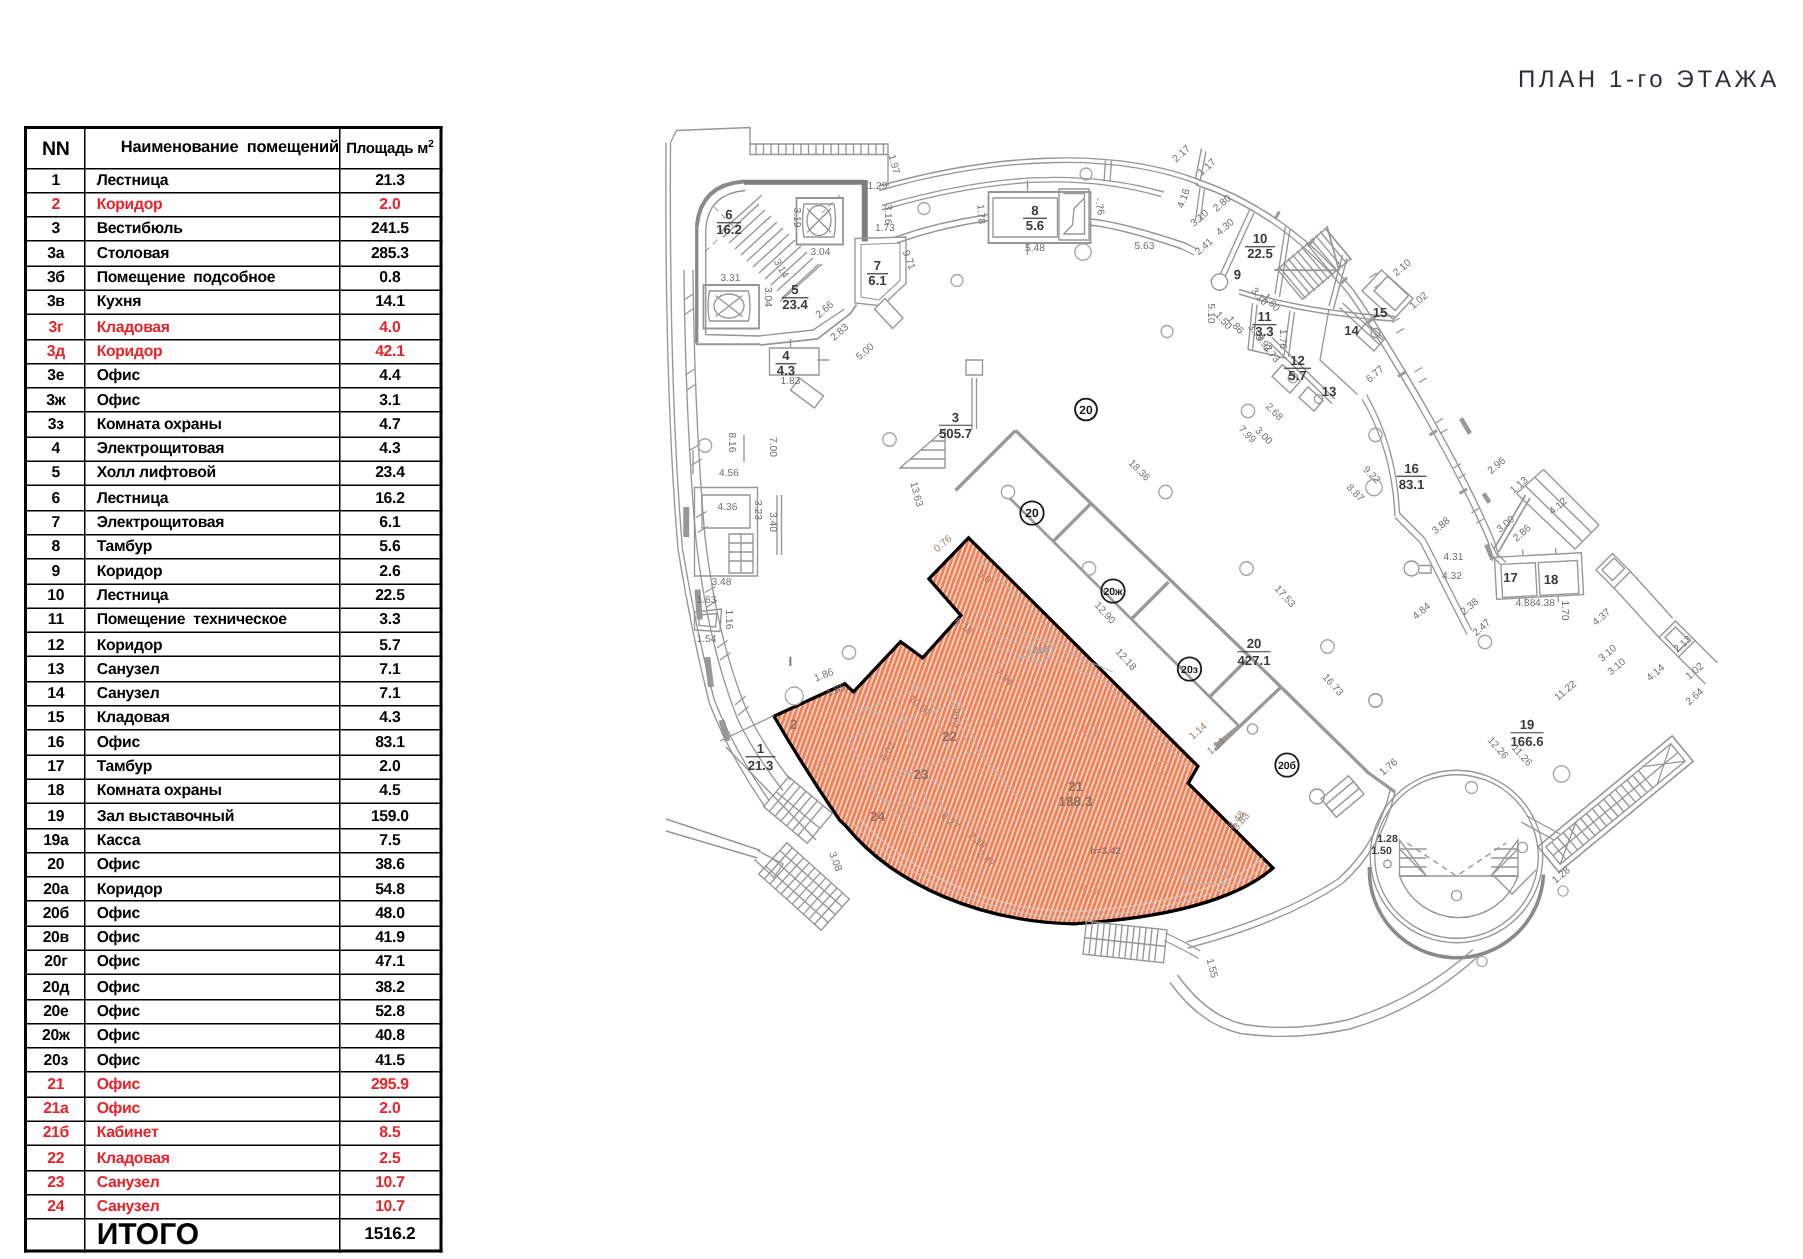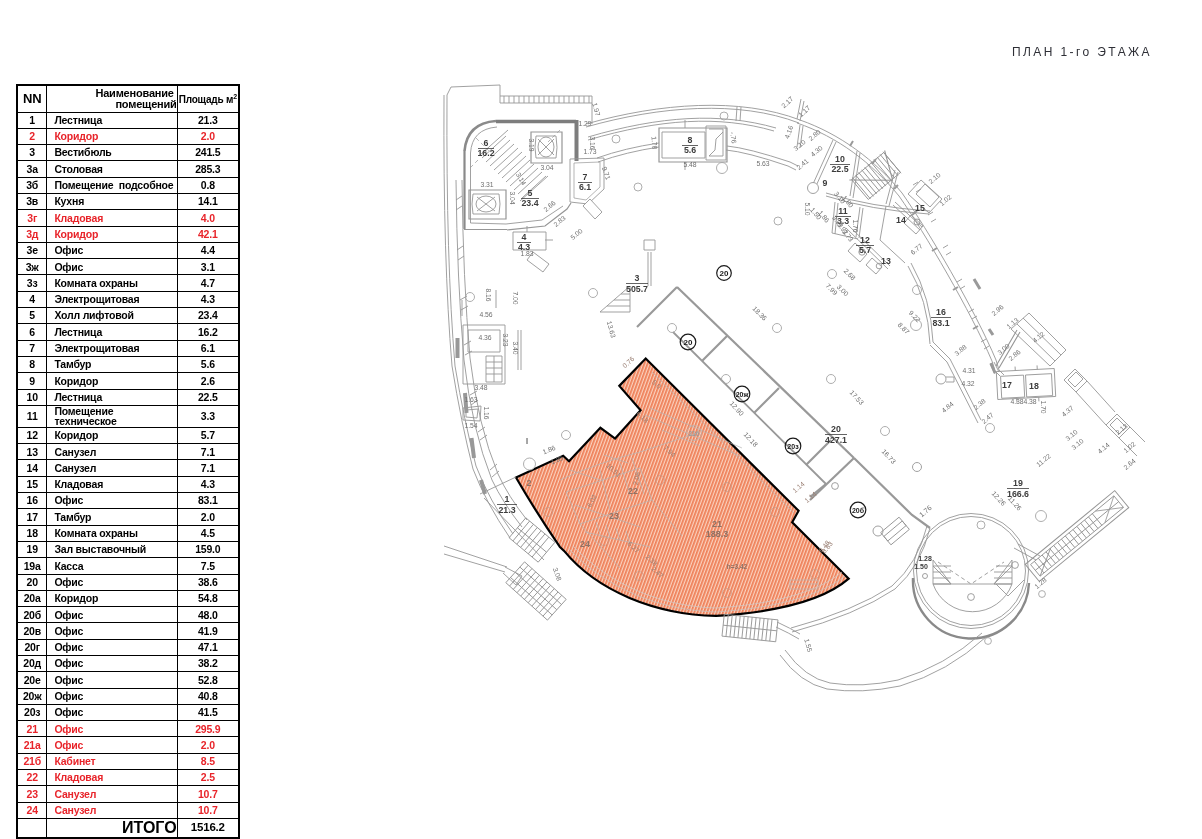--- a/index.html
+++ b/index.html
@@ -1,31 +1,31 @@
 <!DOCTYPE html>
 <html><head>
 <meta charset="utf-8">
 <style>
   html,body{margin:0;padding:0;}
   body{width:1202px;height:839px;background:#fff;overflow:hidden;position:relative;
        font-family:"Liberation Sans", sans-serif;}
-  #title{position:absolute;left:1012px;top:45px;font-size:12px;font-weight:500;
+  #title{position:absolute;left:1012px;top:45px;font-size:16px;font-weight:500;
          color:#2e2f36;letter-spacing:2.4px;white-space:nowrap;}
-  #tbl{position:absolute;left:16px;top:84px;width:224px;border:2px solid #000;
+  #tbl{position:absolute;left:16px;top:84px;width:279px;border:2px solid #000;
        border-collapse:collapse;}
   #tbl td{border:1px solid #000;padding:0;font-weight:bold;font-size:10.5px;
           color:#000;letter-spacing:-0.2px;vertical-align:middle;line-height:1;}
   #tbl .c1{width:36px;text-align:center;}
   #tbl .c2{width:151px;text-align:left;padding-left:7px;}
   #tbl .c3{width:62px;text-align:center;}
   #tbl tr{height:16.3px;}
   #tbl tr.hd{height:27px;}
   #tbl tr.hd td{text-align:center;font-size:11px;padding-left:0;}
   #tbl tr.ft{height:20px;}
-  #tbl tr.ft .c2{font-size:16px;letter-spacing:0;text-align:right;}
+  #tbl tr.ft .c2{font-size:20px;letter-spacing:0;}
   #tbl tr.r td{color:#e8242a;}
   svg{position:absolute;left:0;top:0;}
 </style>
 </head>
 <body>
 <div id="title">ПЛАН 1-го ЭТАЖА</div>
 <table id="tbl">
   <tbody>
       <tr class="hd">
         <td class="c1" style="font-size:13px">NN</td>

